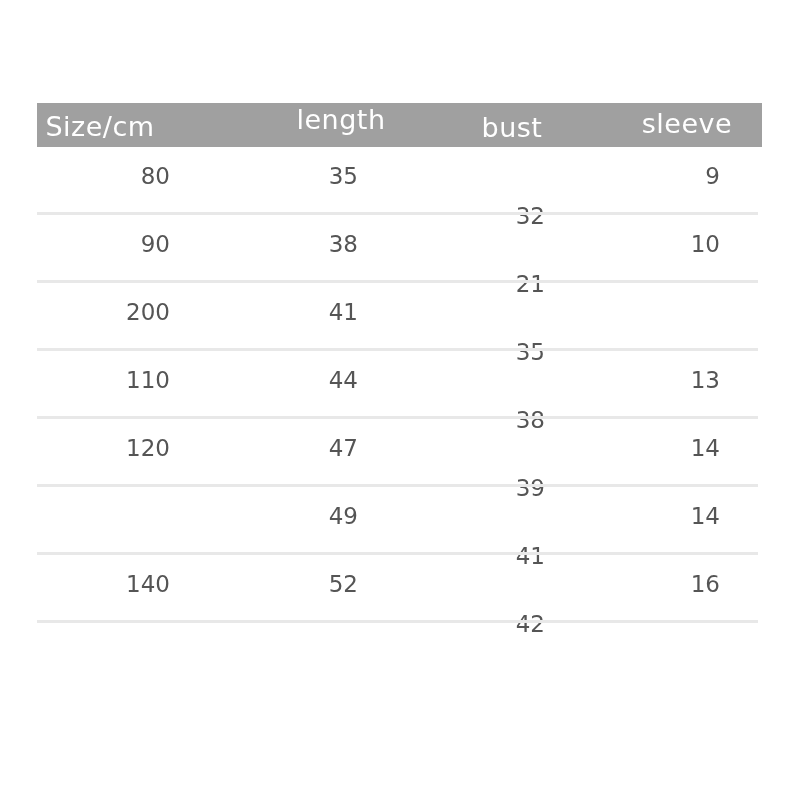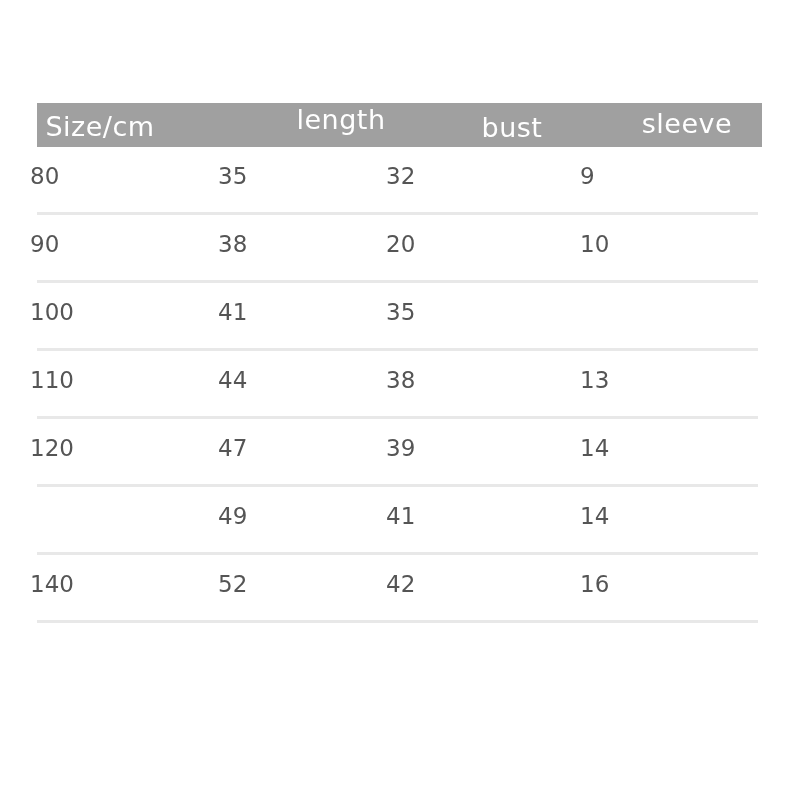--- a/index.html
+++ b/index.html
@@ -65,26 +65,26 @@
   }
   .chart-row .cell {
     position: absolute;
     top: 0;
     height: 58px;
     line-height: 58px;
     color: #555555;
     font-family: "DejaVu Sans", sans-serif;
     font-size: 23px;
     font-weight: 400;
-    text-align: left;
+    text-align: right;
     white-space: nowrap;
   }
   .col-0 { left: 30px;  width: 140px; }
   .col-1 { left: 218px; width: 140px; }
-  .col-2 { left: 386px; width: 140px; }
+  .col-2 { left: 405px; width: 140px; margin-top: 40px; }
   .col-3 { left: 580px; width: 140px; }
 
   .row-divider {
     position: absolute;
     left: 37px;
     bottom: 0;
     width: 721px;
     height: 3px;
     background: #e8e8e8;
   }
@@ -107,27 +107,27 @@
       <div class="cell col-0">80</div>
       <div class="cell col-1">35</div>
       <div class="cell col-2">32</div>
       <div class="cell col-3">9</div>
       <div class="row-divider"></div>
     </div>
 
     <div class="chart-row">
       <div class="cell col-0">90</div>
       <div class="cell col-1">38</div>
-      <div class="cell col-2">20</div>
+      <div class="cell col-2">21</div>
       <div class="cell col-3">10</div>
       <div class="row-divider"></div>
     </div>
 
     <div class="chart-row">
-      <div class="cell col-0">100</div>
+      <div class="cell col-0">200</div>
       <div class="cell col-1">41</div>
       <div class="cell col-2">35</div>
       <div class="row-divider"></div>
     </div>
 
     <div class="chart-row">
       <div class="cell col-0">110</div>
       <div class="cell col-1">44</div>
       <div class="cell col-2">38</div>
       <div class="cell col-3">13</div>

